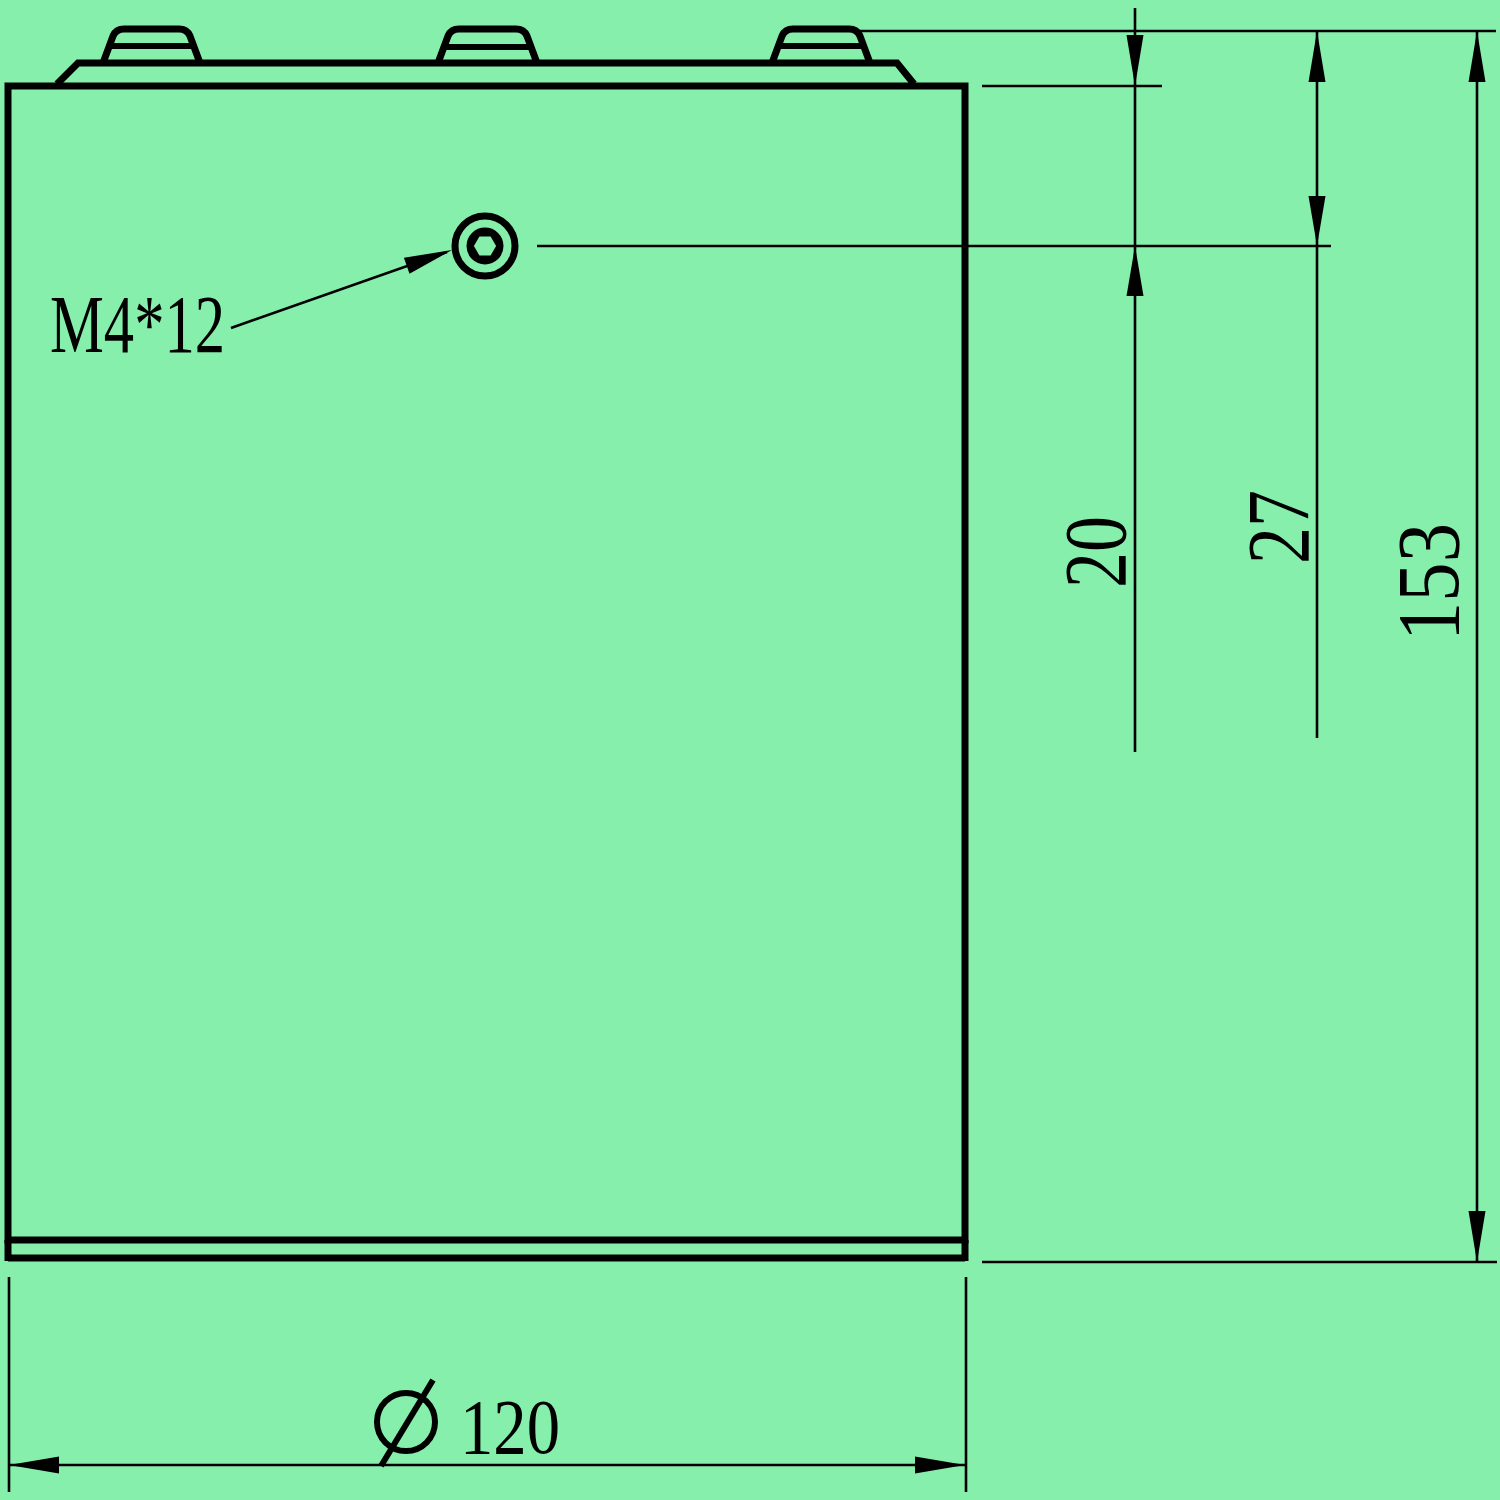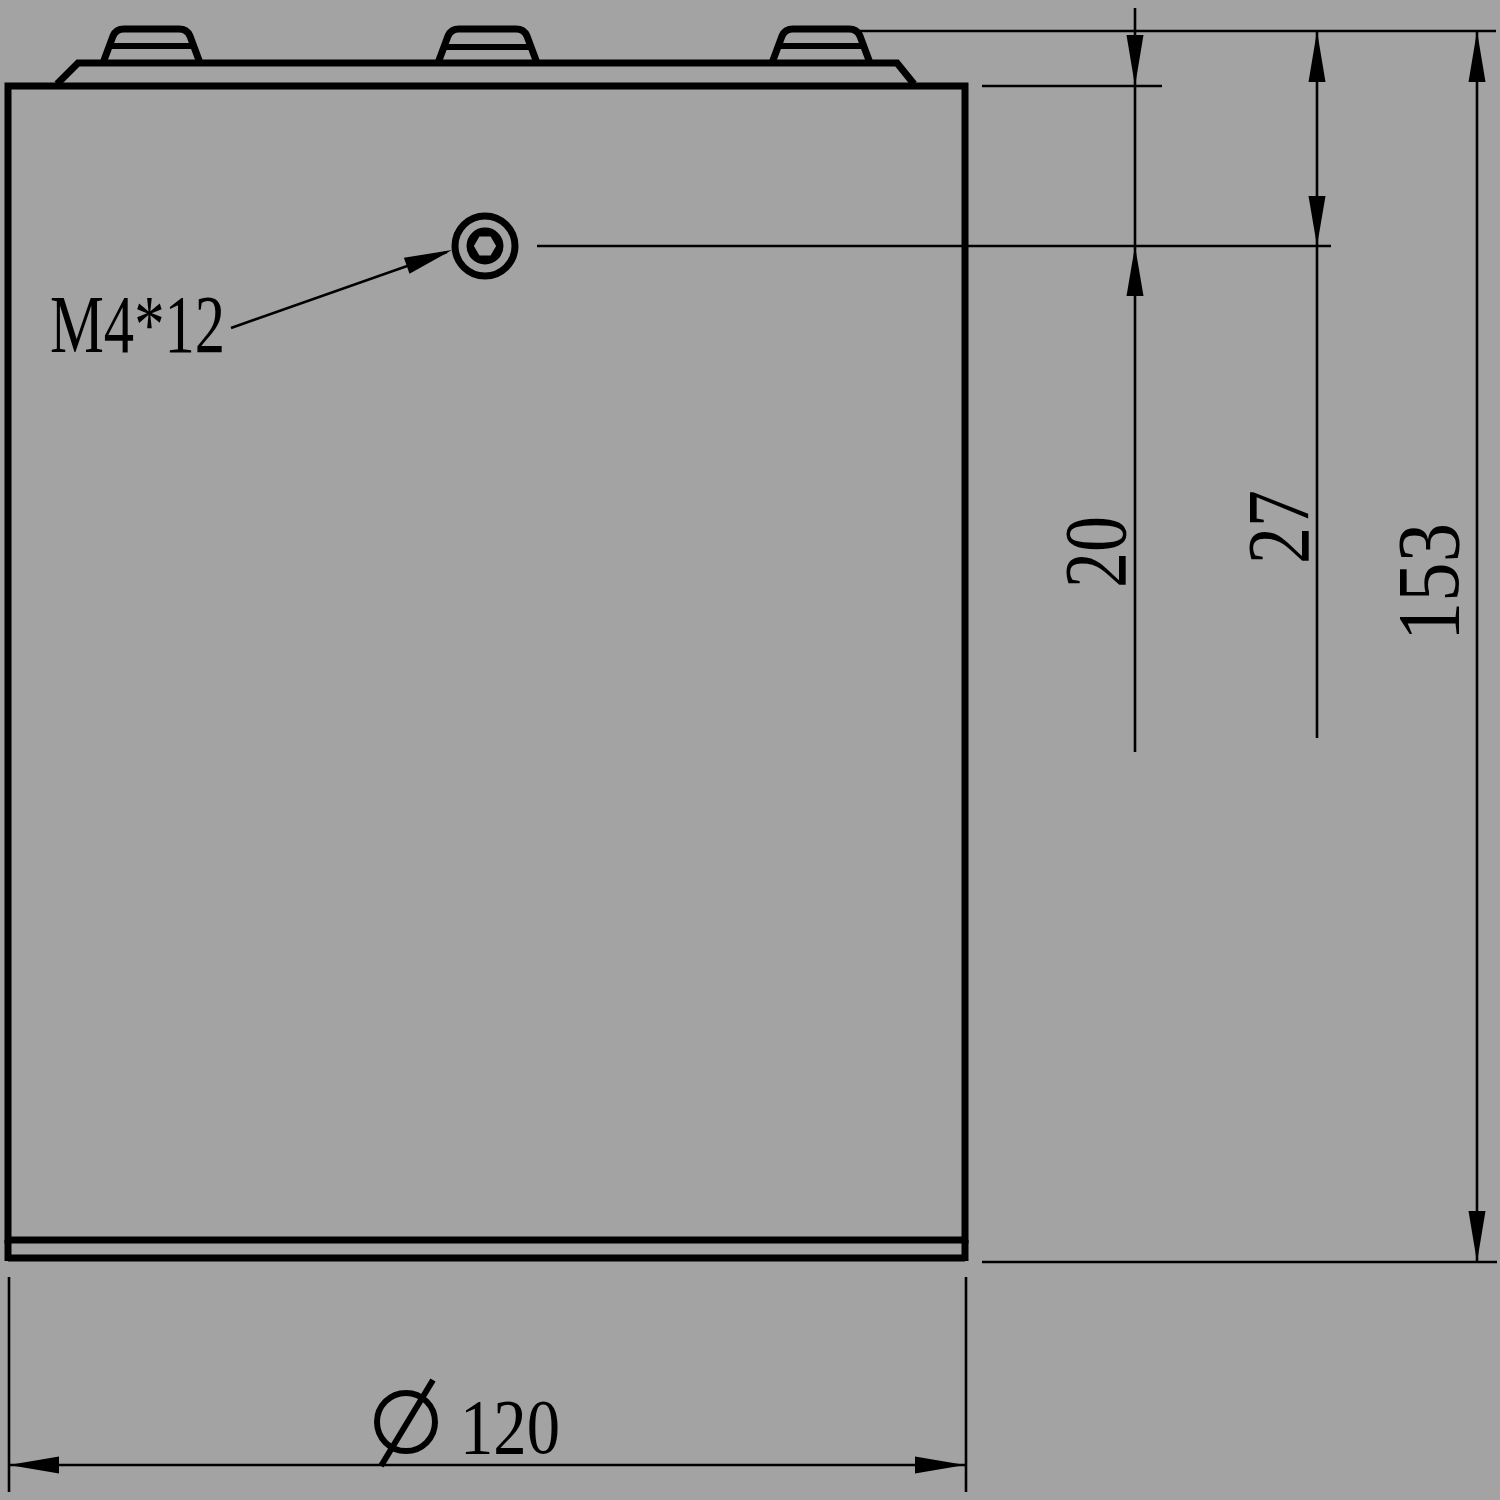--- a/index.html
+++ b/index.html
@@ -4,21 +4,21 @@
 <style>
   html, body {
     margin: 0;
     padding: 0;
     background: #ffffff;
   }
   #stage {
     position: relative;
     width: 1500px;
     height: 1500px;
-    background: #a3a3a3;
+    background: #86efac;
     overflow: hidden;
   }
   svg { display: block; }
   .obj  { stroke: #000000; stroke-width: 7;   fill: none; }
   .obj6 { stroke: #000000; stroke-width: 6;   fill: none; }
   .hex  { stroke: #000000; stroke-width: 5;   fill: none; stroke-linejoin: miter; }
   .thin { stroke: #000000; stroke-width: 2.6; fill: none; }
   .arrow{ fill: #000000; stroke: none; }
   text {
     font-family: "Liberation Serif", "DejaVu Serif", serif;

